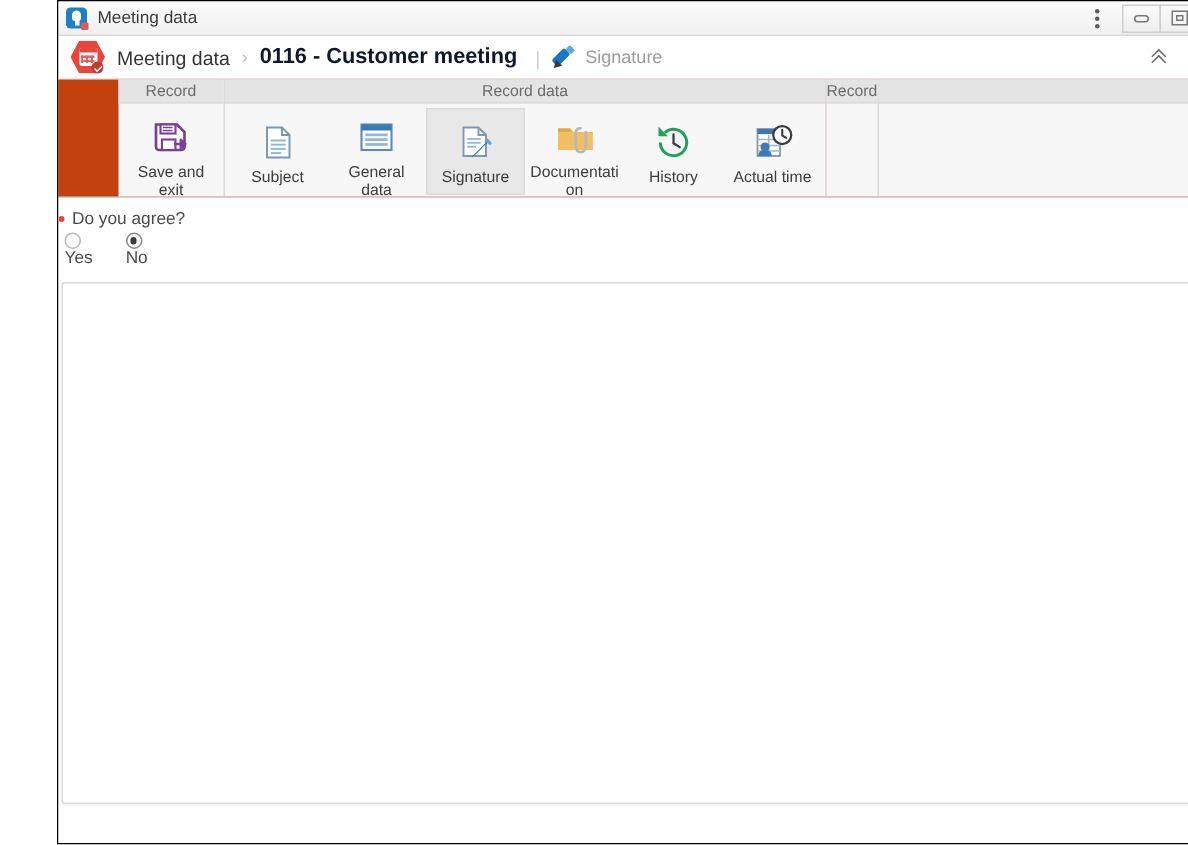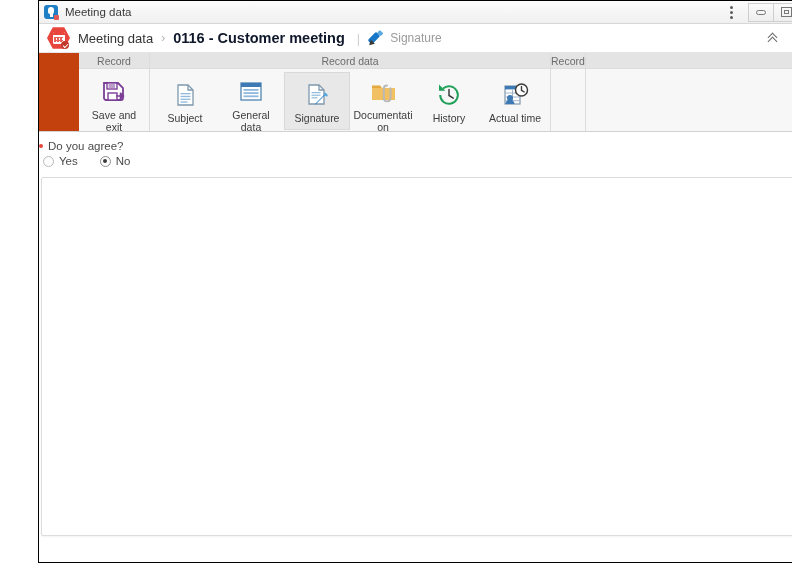--- a/index.html
+++ b/index.html
@@ -367,22 +367,23 @@
     flex: none;
   }
   #radio-row {
     display: flex;
     align-items: center;
     margin-bottom: 9px;
     padding-left: 4px;
   }
   .radio-option {
     display: flex;
-    align-items: center;
+    align-items: flex-start;
     margin-right: 22px;
+    flex-direction: column;
   }
   .radio-dot {
     width: 11px; height: 11px;
     border-radius: 50%;
     border: 1px solid #b9b9b9;
     background: #fdfdfd;
     margin-right: 5px;
     position: relative;
     flex: none;
   }

